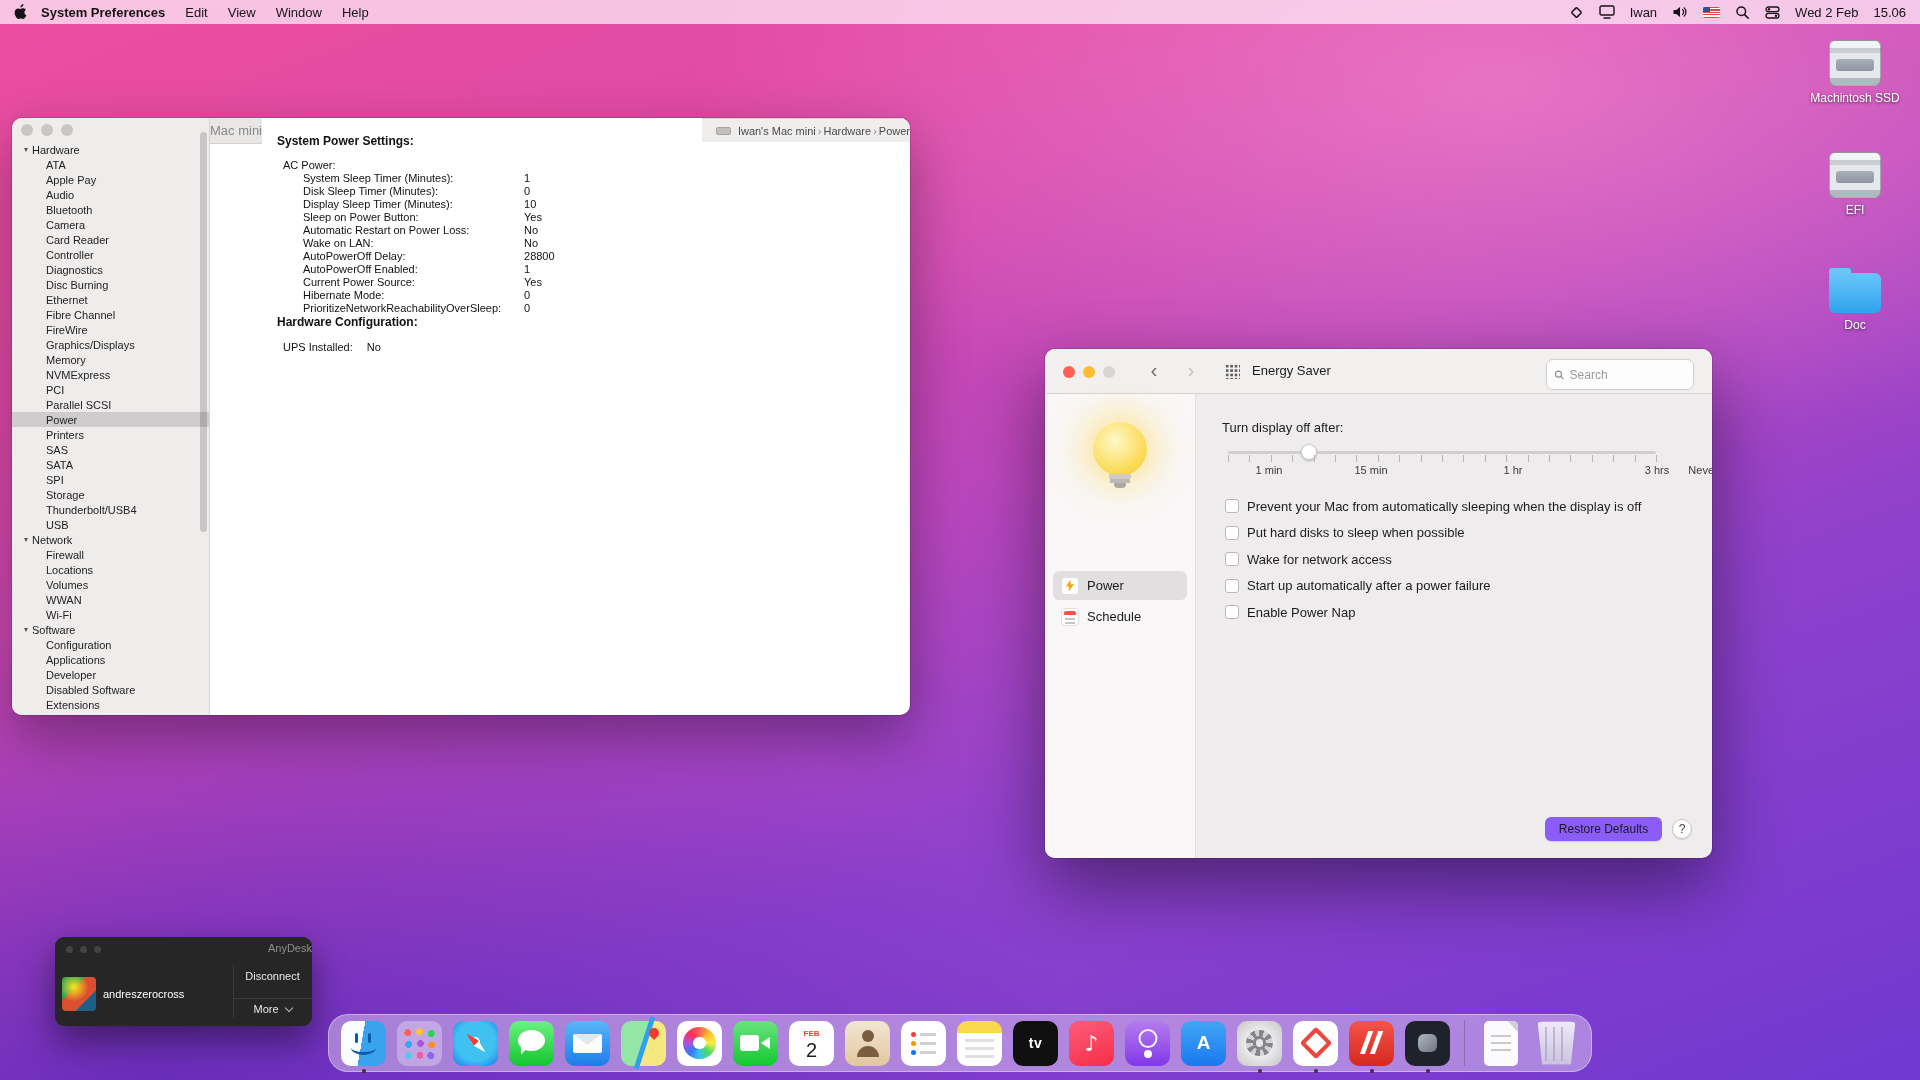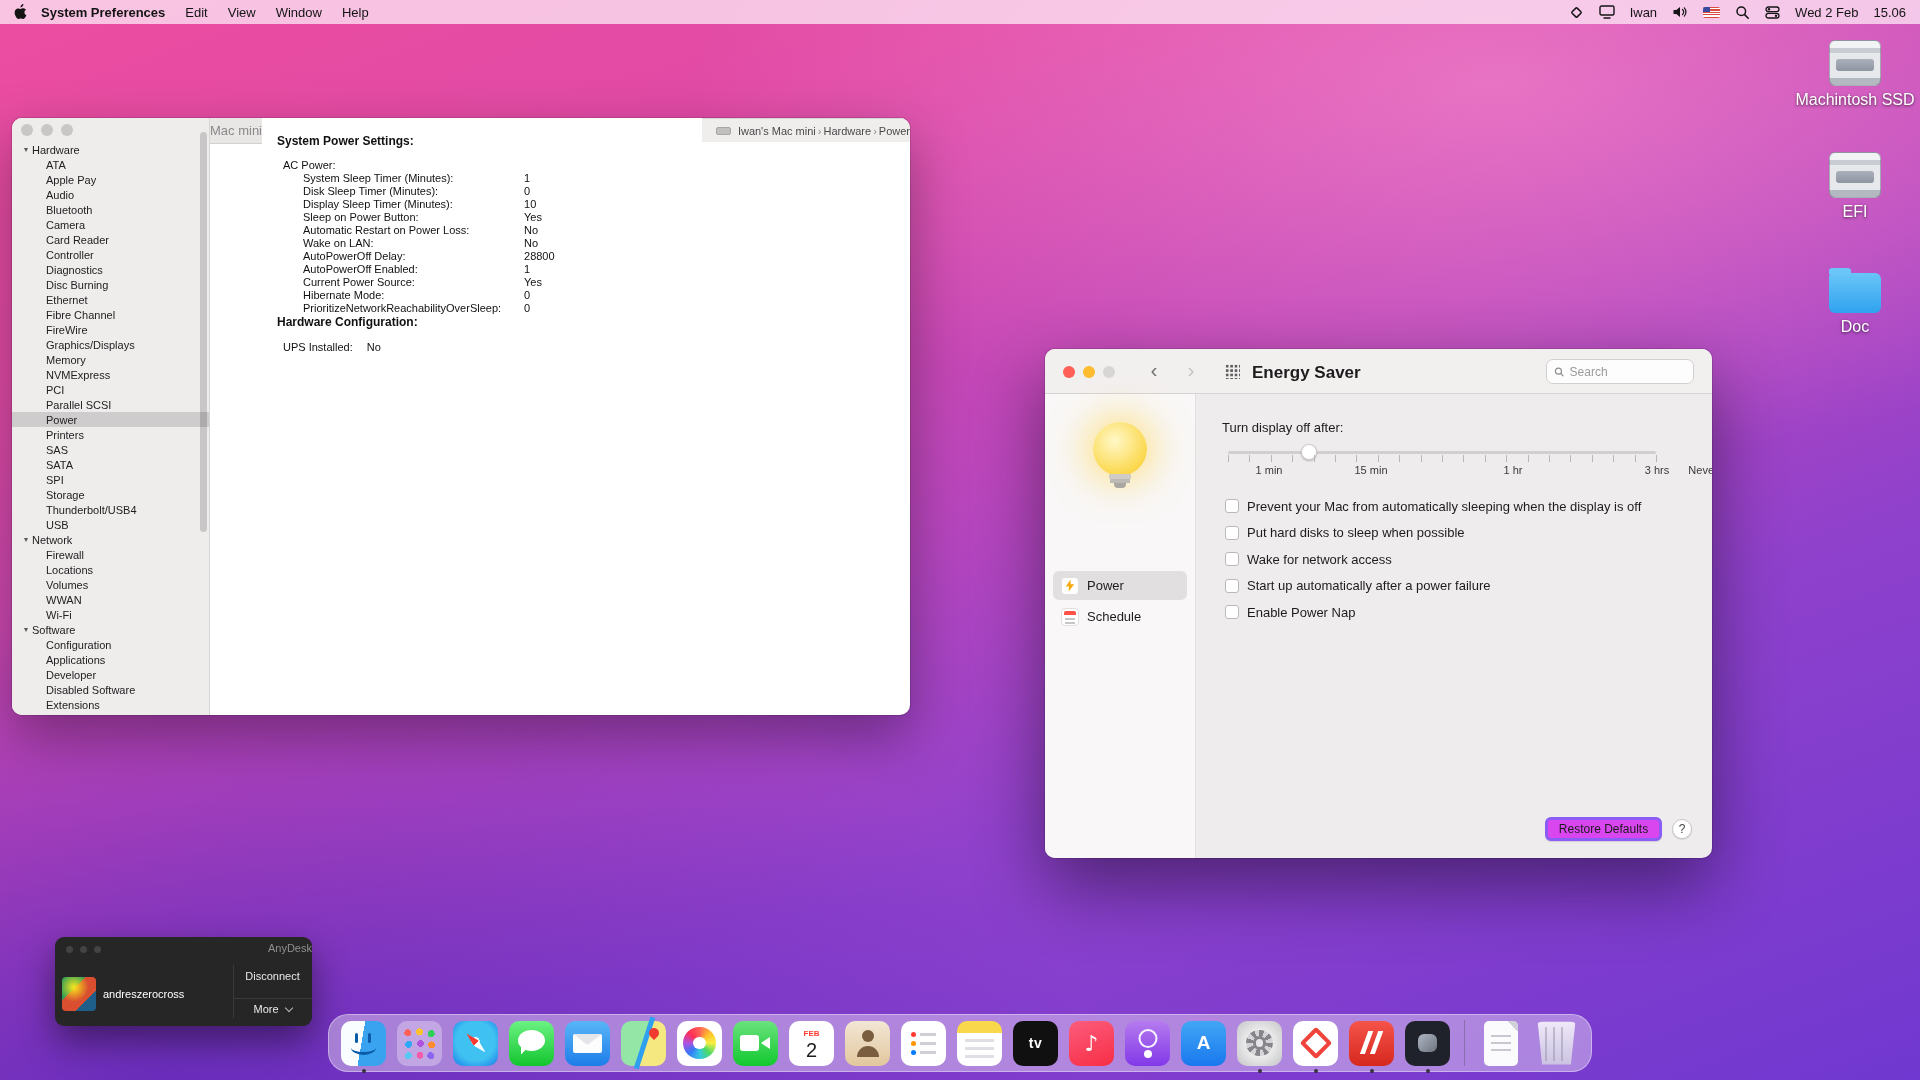--- a/index.html
+++ b/index.html
@@ -19,21 +19,21 @@
 .menu-item{padding:0 10px;white-space:nowrap}
 .menu-item.app{font-weight:bold}
 #menu-right{margin-left:auto;display:flex;align-items:center;gap:15px}
 #menu-right .mi{display:flex;align-items:center}
 .mi-user,.mi-time{white-space:nowrap}
 .flag{width:17px;height:11px;border-radius:2px;position:relative;overflow:hidden;
   background:repeating-linear-gradient(180deg,#d84b42 0 1.2px,#fff 1.2px 2.4px)}
 .flag::after{content:"";position:absolute;left:0;top:0;width:7px;height:5.5px;background:#3a4a9f}
 
 .desk{position:absolute;width:96px;display:flex;flex-direction:column;align-items:center;gap:5px;z-index:5}
-.dlabel{font-size:16px;color:#fff;text-shadow:0 1px 3px rgba(0,0,0,.65);white-space:nowrap}
+.dlabel{font-size:12px;color:#fff;text-shadow:0 1px 3px rgba(0,0,0,.65);white-space:nowrap}
 .drive{width:52px;height:46px;border-radius:6px;position:relative;border:1px solid rgba(110,115,128,.55);
   background:linear-gradient(180deg,#f2f3f5 0 16%,#c9ccd2 16% 28%,#e6e8ec 28% 84%,#b4b8c0 84%)}
 .drive::after{content:"";position:absolute;left:12%;top:40%;width:76%;height:28%;border-radius:3px;
   background:linear-gradient(180deg,#aab0ba,#8f96a2)}
 .folder{width:52px;height:40px;border-radius:4px 6px 6px 6px;margin-top:7px;position:relative;
   background:linear-gradient(180deg,#6ac5f8,#2fa3ef)}
 .folder::before{content:"";position:absolute;top:-5px;left:0;width:22px;height:6px;border-radius:3px 3px 0 0;background:#6ac5f8}
 
 .tl{width:12px;height:12px;border-radius:50%;flex:0 0 auto}
 .tl.red{background:#ff5f57}.tl.yellow{background:#febc2e}.tl.gray{background:#d8d5d5}
@@ -68,22 +68,22 @@
 
 #energy{position:absolute;left:1045px;top:349px;width:667px;height:509px;border-radius:10px;overflow:hidden;
   background:#efeced;box-shadow:0 28px 70px rgba(0,0,0,.45),0 0 0 1px rgba(0,0,0,.12);z-index:20}
 .en-titlebar{height:45px;background:#f2efef;border-bottom:1px solid #d6d2d2;position:relative}
 .en-tl{position:absolute;left:18px;top:17px;display:flex;gap:8px}
 .nav-btn{position:absolute;top:8px;font-size:21px;line-height:26px;color:#6e6e6e;width:22px;text-align:center}
 #nav-back{left:98px}
 #nav-fwd{left:135px;color:#c6c2c2}
 .grid-icon{position:absolute;left:180px;top:15px;width:15px;height:15px;
   background-image:radial-gradient(circle 1.5px,#5f5f5f 98%,transparent);background-size:4.4px 4.4px}
-.en-title{position:absolute;left:207px;top:14px;font-size:17px;font-weight:bold;color:#1c1c1c}
-.en-search{position:absolute;right:18px;top:10px;width:148px;height:25px;border-radius:7px;
+.en-title{position:absolute;left:207px;top:14px;font-size:13px;font-weight:normal;color:#1c1c1c}
+.en-search{position:absolute;right:18px;top:10px;width:148px;height:31px;border-radius:7px;
   background:rgba(255,255,255,.85);border:1px solid #d2cfcf;display:flex;align-items:center;gap:5px;padding:0 7px}
 .en-search input{border:0;outline:0;background:transparent;width:100%;font-size:12px;color:#3a3a3a;
   font-family:"Liberation Sans","DejaVu Sans",sans-serif}
 .en-search input::placeholder{color:#9b9b9b}
 .en-body{display:flex;height:464px}
 .en-side{width:151px;background:#f9f7f7;border-right:1px solid #e2dfdf;position:relative;flex:0 0 auto}
 .bulb-wrap{position:absolute;top:28px;left:0;right:0;display:flex;flex-direction:column;align-items:center}
 .bulb{width:54px;height:54px;border-radius:50%;
   background:radial-gradient(circle at 40% 35%,#fff8c8,#fbd84e 70%,#f2c43c);
   box-shadow:0 0 34px 9px rgba(255,216,90,.6)}
@@ -106,21 +106,21 @@
 .tick{position:absolute;top:11px;width:1px;height:7px;background:#b9b5b5}
 .thumb{position:absolute;left:calc(19% - 8px);top:0;width:16px;height:16px;border-radius:50%;background:#fff;
   border:1px solid rgba(0,0,0,.18);box-shadow:0 1px 2px rgba(0,0,0,.25)}
 #slider-labels{position:absolute;left:32px;top:70px;width:460px;height:14px;font-size:11px;color:#3a3a3a}
 .tick-label{position:absolute;transform:translateX(-50%);white-space:nowrap}
 #en-checks{position:absolute;left:29px;top:99px}
 .chk-row{display:flex;align-items:center;gap:8px;height:26.5px}
 .chk{width:14px;height:14px;border-radius:3px;background:#fff;border:1px solid #bcb8b8;flex:0 0 auto}
 .chk-label{white-space:nowrap}
 .en-note{position:absolute;left:47px;top:236px;width:470px;font-size:11px;line-height:14.5px;color:#8e8b8b}
-.restore-btn{position:absolute;left:349px;top:423px;width:117px;height:24px;border-radius:6px;background:#d946ef;
+.restore-btn{position:absolute;left:349px;top:423px;width:117px;height:24px;border-radius:6px;background:#8b5cf6;
   border:3px solid #8b5cf6;box-shadow:0 1px 1px rgba(0,0,0,.12);font-size:12px;color:#1c1c1c;
   display:flex;align-items:center;justify-content:center}
 .help-btn{position:absolute;left:476px;top:425px;width:20px;height:20px;border-radius:50%;background:#fff;
   border:1px solid #c9c5c5;box-shadow:0 1px 1px rgba(0,0,0,.12);font-size:12px;color:#444;
   display:flex;align-items:center;justify-content:center}
 
 #anydesk{position:absolute;left:55px;top:937px;width:257px;height:89px;background:#262626;border-radius:9px;
   box-shadow:0 15px 35px rgba(0,0,0,.45);z-index:15;color:#e8e8e8}
 .ad-title{position:absolute;top:5px;left:0;right:0;text-align:right;font-size:11px;color:#8f8f8f}
 .ad-dots{position:absolute;top:9px;left:11px;display:flex;gap:7px}

